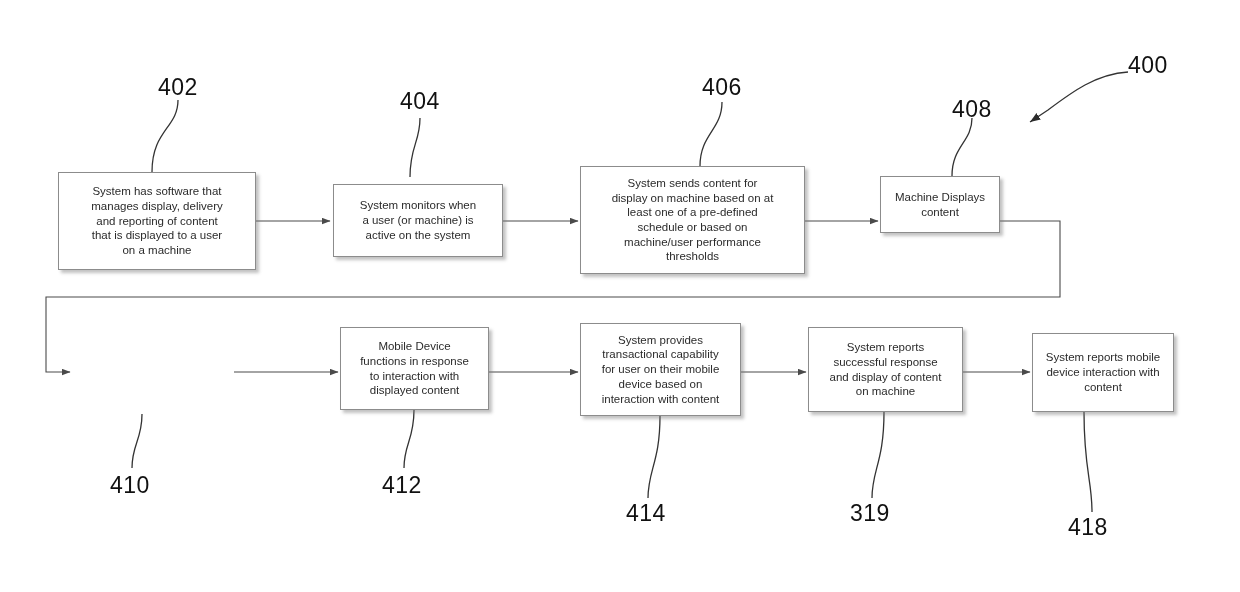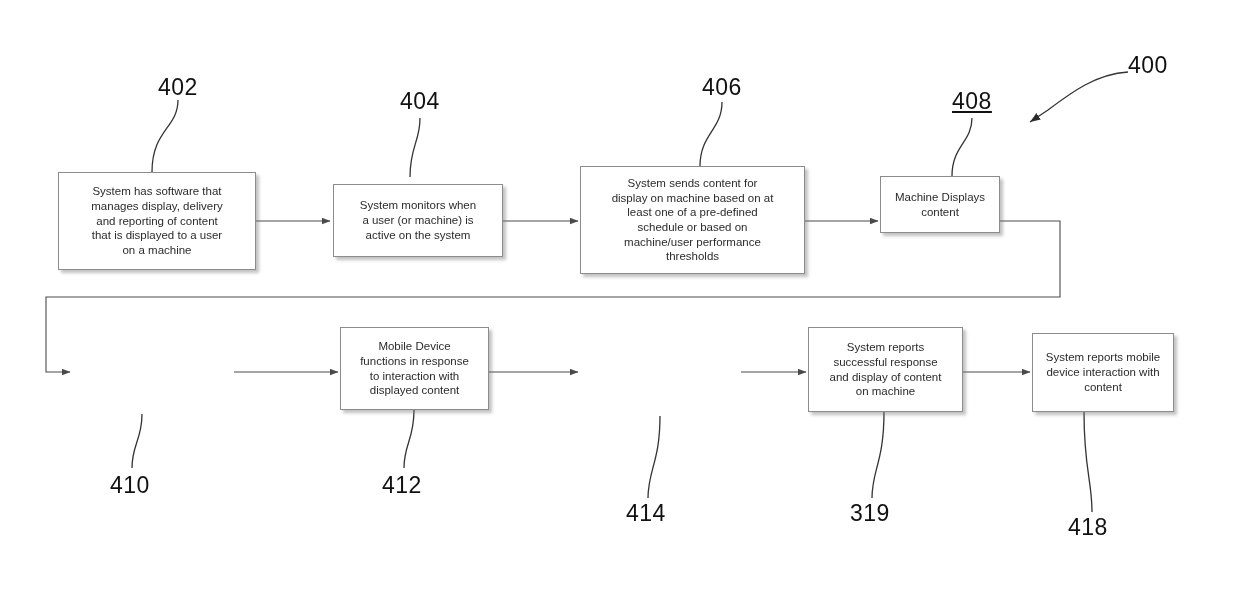--- a/index.html
+++ b/index.html
@@ -109,39 +109,44 @@
 
   <div class="node" style="left:880px; top:176px; width:120px; height:57px;">Machine Displays
 content</div>
 
 
   <div class="node" style="left:340px; top:327px; width:149px; height:83px;">Mobile Device
 functions in response
 to interaction with
 displayed content</div>
 
+  <div class="node" style="left:580px; top:323px; width:161px; height:93px;">System provides
+transactional capability
+for user on their mobile
+device based on
+interaction with content</div>
 
   <div class="node" style="left:808px; top:327px; width:155px; height:85px;">System reports
 successful response
 and display of content
 on machine</div>
 
   <div class="node" style="left:1032px; top:333px; width:142px; height:79px;">System reports mobile
 device interaction with
 content</div>
 
   <div class="ref-label" style="left:1128px; top:52px;">400</div>
 
   <div class="ref-label" style="left:158px; top:74px;">402</div>
 
   <div class="ref-label" style="left:400px; top:88px;">404</div>
 
   <div class="ref-label" style="left:702px; top:74px;">406</div>
 
-  <div class="ref-label" style="left:952px; top:88px;text-decoration:underline;">408</div>
+  <div class="ref-label" style="left:952px; top:96px;">408</div>
 
   <div class="ref-label" style="left:110px; top:472px;">410</div>
 
   <div class="ref-label" style="left:382px; top:472px;">412</div>
 
   <div class="ref-label" style="left:626px; top:500px;">414</div>
 
   <div class="ref-label" style="left:850px; top:500px;">319</div>
 
   <div class="ref-label" style="left:1068px; top:514px;">418</div>

